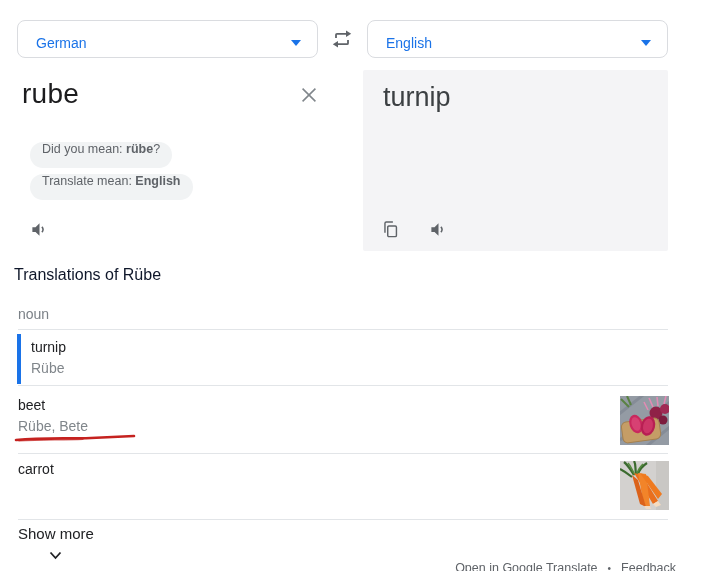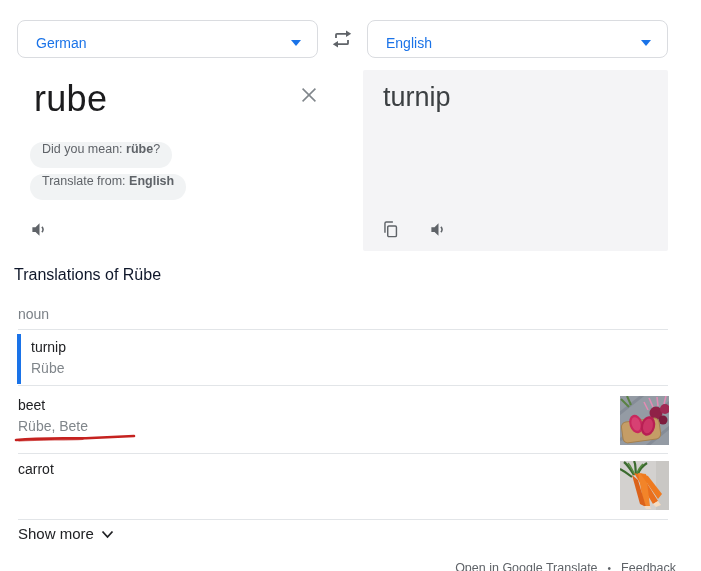--- a/index.html
+++ b/index.html
@@ -15,21 +15,21 @@
     border:1px solid #dadce0; border-radius:8px; background:#fff;
     display:flex; align-items:center; padding:8px 16px 0 18px; cursor:pointer;
   }
   .lang-box.src { left:17px; }
   .lang-box.tgt { left:367px; }
   .lang-label { color:#1a73e8; font-size:14px; flex:1; }
   .caret { width:10px; height:6px; flex:0 0 auto; }
   .swap-btn { position:absolute; left:328px; top:27px; width:28px; height:24px; cursor:pointer; }
 
   
-  .source-text { position:absolute; left:34px; top:78px; font-size:36px; color:#1c1c1e; letter-spacing:.3px; }
+  .source-text { position:absolute; left:22px; top:78px; font-size:28px; color:#1c1c1e; letter-spacing:.3px; }
   .clear-btn { position:absolute; left:298px; top:84px; width:22px; height:22px; cursor:pointer; }
   .chip {
     position:absolute; left:30px; height:26px; background:#f1f3f4; border-radius:13px;
     display:flex; align-items:flex-start; padding:0 12px; font-size:12.5px; color:#5f6368;
     white-space:pre; cursor:pointer;
   }
   .chip b { font-weight:bold; color:#5f6368; }
   .chip.dym { top:142px; }
   .chip.tfrom { top:174px; }
   .icon-btn { cursor:pointer; display:inline-block; }
@@ -59,21 +59,21 @@
   .entry.e-carrot { left:18px; top:461px; }
 
   .underline-anno { position:absolute; left:13px; top:432px; width:124px; height:12px; pointer-events:none; }
 
   .thumb { position:absolute; width:49px; height:49px; overflow:hidden; }
   .thumb.beets   { left:620px; top:396px; }
   .thumb.carrots { left:620px; top:461px; }
 
   .show-more {
     position:absolute; left:18px; top:525px; font-size:15px; color:#202124;
-    display:flex; align-items:center; gap:7px; cursor:pointer;
+    display:flex; align-items:center; gap:7px; cursor:pointer;flex-direction:column;
   }
   .show-more svg { margin-top:2px; }
 
   .footer {
     position:absolute; top:561px; right:25px; font-size:12.5px; color:#5f6368;
     display:flex; align-items:center; gap:10px; white-space:nowrap;
   }
   .footer .lnk { cursor:pointer; }
   .footer .dot { font-size:10px; color:#5f6368; }
 </style>
@@ -111,21 +111,21 @@
   <svg width="22" height="22" viewBox="0 0 24 24">
     <path d="M5 5l14 14M19 5L5 19" stroke="#80868b" stroke-width="1.7" fill="none"></path>
   </svg>
 </div>
 
 <div class="chip dym">
   <span>Did you mean: </span><b>rübe</b><span>?</span>
 </div>
 
 <div class="chip tfrom">
-  <span>Translate from: </span><b>English</b>
+  <span>Translate mean: </span><b>English</b>
 </div>
 
 <div class="spk-left icon-btn">
   <svg width="19" height="19" viewBox="0 0 24 24">
     <path d="M3 9v6h4l5 5V4L7 9H3z" fill="#5f6368"></path>
     <path d="M15 8.6a4.6 4.6 0 0 1 0 6.8" fill="none" stroke="#5f6368" stroke-width="2"></path>
   </svg>
 </div>
 
 <div class="result-panel">

